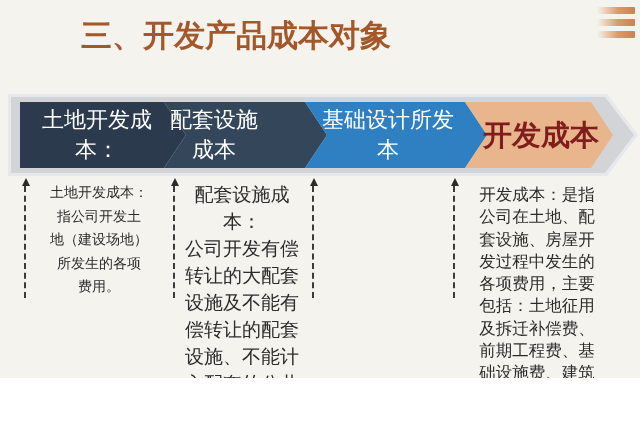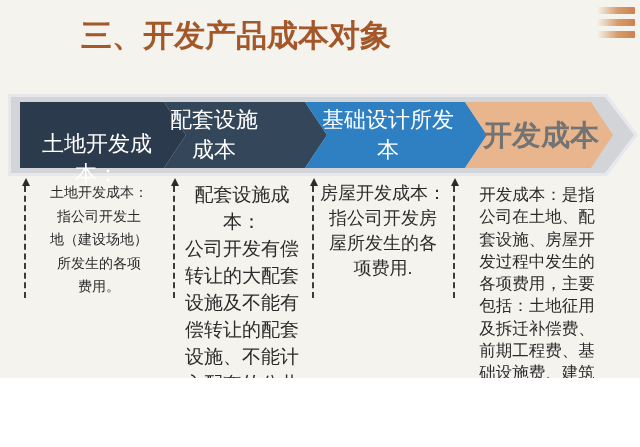--- a/index.html
+++ b/index.html
@@ -36,24 +36,24 @@
   .chev{position:absolute; top:102px; height:66px;}
   .chev1{left:20px;  width:166px; clip-path:polygon(0 0, 144px 0, 166px 33px, 144px 66px, 0 66px);}
   .chev2{left:164px; width:163px; clip-path:polygon(0 0, 141px 0, 163px 33px, 141px 66px, 0 66px, 22px 33px);}
   .chev3{left:305px; width:182px; clip-path:polygon(0 0, 160px 0, 182px 33px, 160px 66px, 0 66px, 22px 33px);}
   .chev4{left:465px; width:148px; clip-path:polygon(0 0, 126px 0, 148px 33px, 126px 66px, 0 66px, 22px 33px);}
   .chev-label{
     position:absolute; text-align:center; color:#ffffff;
     font-size:22px; line-height:30px; font-weight:500;
     white-space:pre-line; pointer-events:none;
   }
-  .chev-label.l1{left:28px;  top:105px; width:138px;margin-top:24px;}
+  .chev-label.l1{left:28px;  top:105px; width:138px;}
   .chev-label.l2{left:148px; top:105px; width:132px;}
   .chev-label.l3{left:322px; top:105px; width:132px;}
-  .chev-label.l4{left:470px; top:119px; width:142px; color:#737373; font-size:29px; line-height:32px; font-weight:600;}
+  .chev-label.l4{left:470px; top:119px; width:142px; color:#7f1d1d; font-size:29px; line-height:32px; font-weight:600;}
   
   .connector{position:absolute; top:186px; width:0; height:112px; border-left:2px dashed #3b3b3b;}
   .connector .head{
     position:absolute; left:-4px; top:-8px; width:0; height:0;
     border-left:4px solid transparent; border-right:4px solid transparent;
     border-bottom:8px solid #2b2b2b;
   }
   
   .col{
     position:absolute; top:181px; text-align:center; color:#2b2b2b;
@@ -118,24 +118,20 @@
 费用。</div>
   <div class="col col2">配套设施成本：
 公司开发有偿
 转让的大配套
 设施及不能有
 偿转让的配套
 设施、不能计
 入配套的公共
 基础设计所发
 生的各项费用。</div>
-  <div class="col col3">房屋开发成本：
-指公司开发房
-屋所发生的各
-项费用.</div>
   <div class="col col4">开发成本：是指
 公司在土地、配
 套设施、房屋开
 发过程中发生的
 各项费用，主要
 包括：土地征用
 及拆迁补偿费、
 前期工程费、基
 础设施费、建筑
 安装工程费、配

